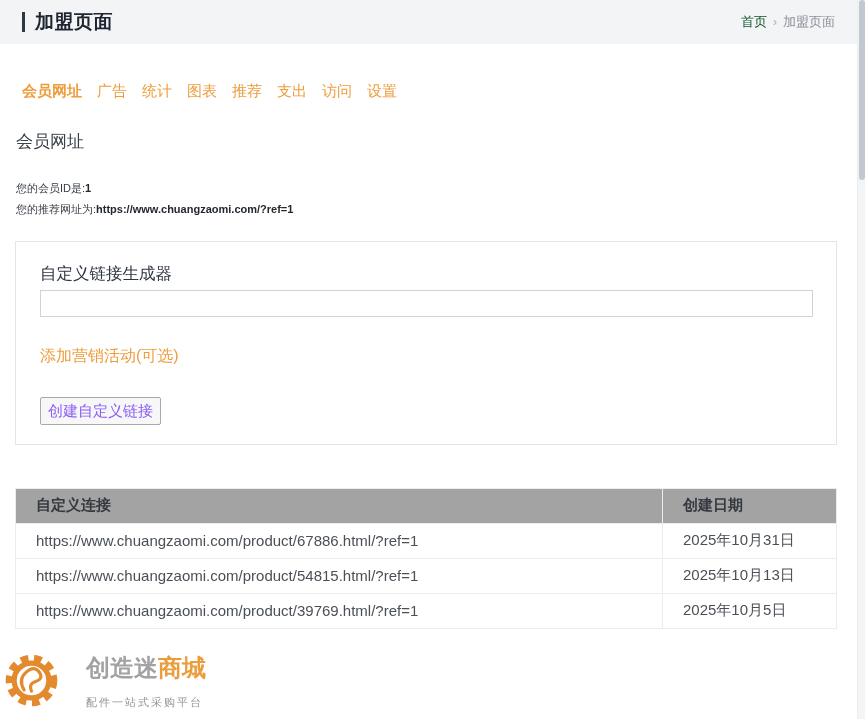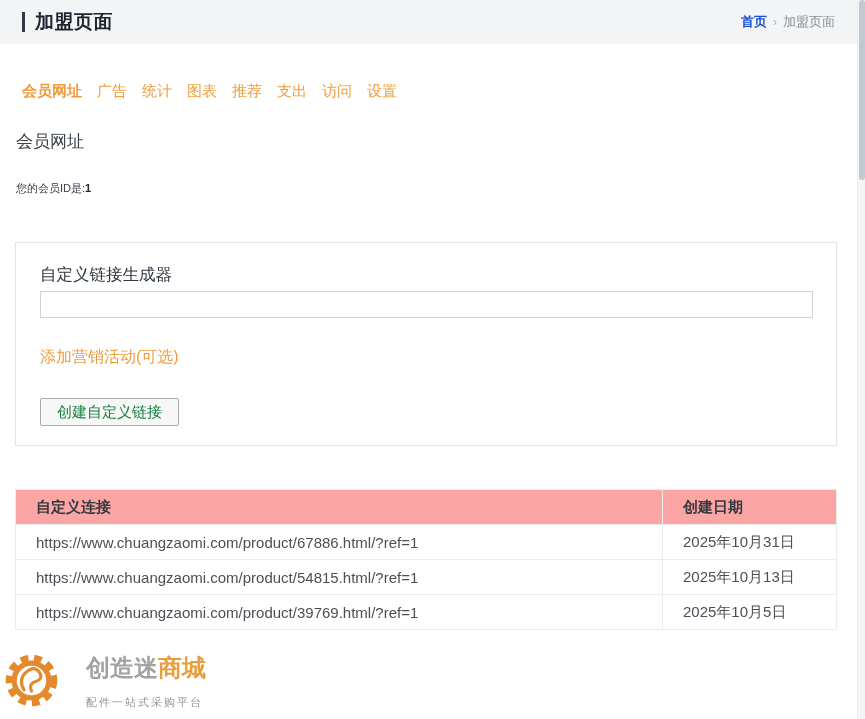--- a/index.html
+++ b/index.html
@@ -26,21 +26,21 @@
     background: #2f3844;
     margin-right: 10px;
   }
   .page-title {
     font-size: 19px;
     font-weight: 700;
     color: #1d2531;
     letter-spacing: 0.5px;
   }
   .breadcrumb { font-size: 13px; color: #8a9099; display: flex; align-items: center; gap: 6px; }
-  .breadcrumb .crumb-home { color: #1d4ed8; text-decoration: none; cursor: pointer; font-weight: bold; }
+  .breadcrumb .crumb-home { color: #14532d; text-decoration: none; cursor: pointer; }
   .breadcrumb .crumb-sep { color: #aab0b8; font-size: 12px; }
   .breadcrumb .crumb-current { color: #8a9099; }
 
   
   .main { margin: 0 28px 0 15px; }
 
   .tab-row { margin-top: 38px; display: flex; gap: 15px; font-size: 15px; padding-left: 7px; }
   .tab { color: #ee9d3d; text-decoration: none; cursor: pointer; }
   .tab.active { font-weight: 700; }
 
@@ -50,21 +50,21 @@
     font-size: 17px;
     font-weight: 400;
     color: #3a4149;
   }
 
   .id-block { margin-top: 25px; font-size: 11px; color: #353b42; line-height: 1.95; padding-left: 1px; }
   .id-block b { color: #23282e; }
 
   
   .gen-box {
-    margin-top: 43px;
+    margin-top: 20px;
     border: 1px solid #e4e4e4;
     background: #fff;
     padding: 21px 23px 19px 24px;
   }
   .gen-title { font-size: 16.5px; font-weight: 400; color: #2f3640; }
   .gen-desc { margin-top: 26px; font-size: 15px; color: #3f454d; }
   .gen-label { display: block; margin-top: 31px; font-size: 15px; color: #34393f; }
   .gen-input {
     margin-top: 5px;
     width: 100%;
@@ -80,46 +80,46 @@
     margin-top: 29px;
     font-size: 16px;
     color: #ee9d3d;
     text-decoration: none;
     cursor: pointer;
   }
   .create-btn {
     display: block;
     margin-top: 30px;
     font-size: 15px;
-    color: #15803d;
+    color: #8b5cf6;
     background: #f7f7f7;
     border: 1px solid #a9a9a9;
     border-radius: 2px;
-    padding: 4px 16px;
+    padding: 4px 7px;
     height: 28px;
     cursor: pointer;
     font-family: inherit;
   }
 
   
   .links-table {
     margin-top: 43px;
     width: 100%;
     border-collapse: collapse;
     font-size: 15px;
     border: 1px solid #e7e7e7;
   }
   .links-table th, .links-table td {
     border: 1px solid #ececec;
     text-align: left;
     padding: 7px 20px;
     height: 35px;
   }
   .links-table th {
-    background: #fca5a5;
+    background: #a3a3a3;
     font-weight: 700;
     color: #33393f;
   }
   .links-table td { color: #4a5056; background: #fff; }
   .col-date { width: 174px; }
 
   
   .watermark {
     position: absolute;
     left: 2px;
@@ -182,20 +182,21 @@
     <a class="tab">推荐</a>
     <a class="tab">支出</a>
     <a class="tab">访问</a>
     <a class="tab">设置</a>
   </div>
 
   <h2 class="section-heading">会员网址</h2>
 
   <div class="id-block">
     <div><span>您的会员ID是:</span><b>1</b></div>
+    <div><span>您的推荐网址为:</span><b>https://www.chuangzaomi.com/?ref=1</b></div>
   </div>
 
   <div class="gen-box">
     <h3 class="gen-title">自定义链接生成器</h3>
     <input class="gen-input" type="text" value="" style="">
     <a class="campaign-link">添加营销活动(可选)</a>
     <button class="create-btn">创建自定义链接</button>
   </div>
 
   <table class="links-table">

